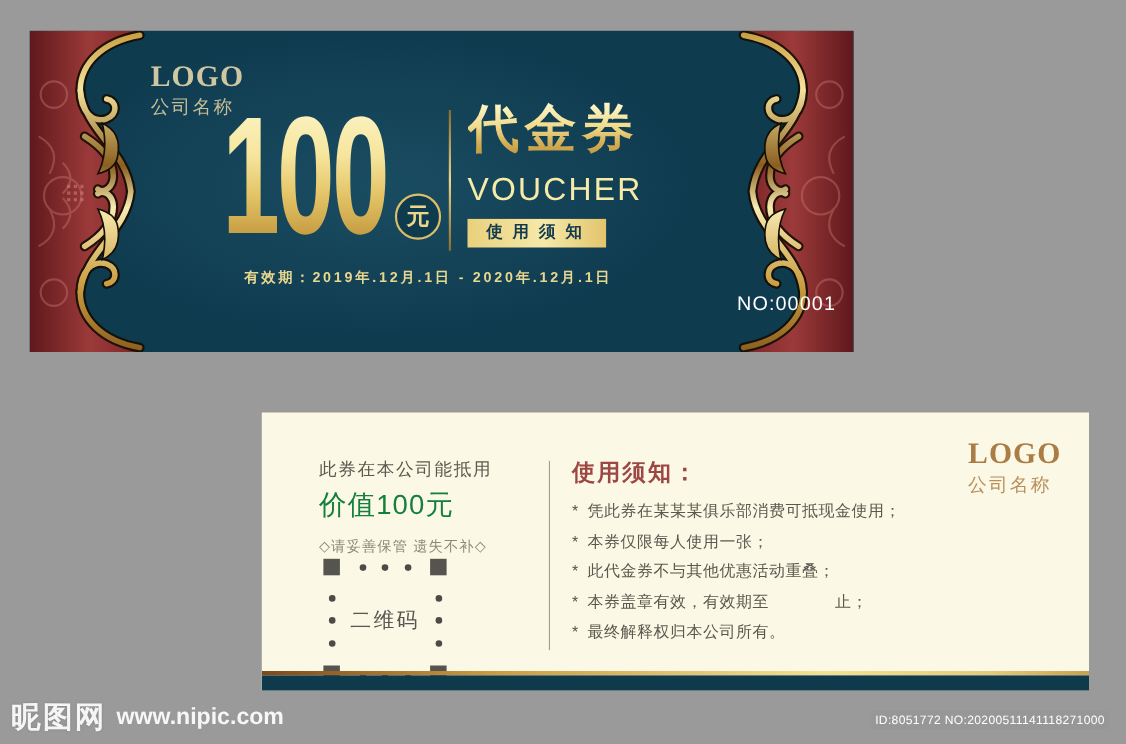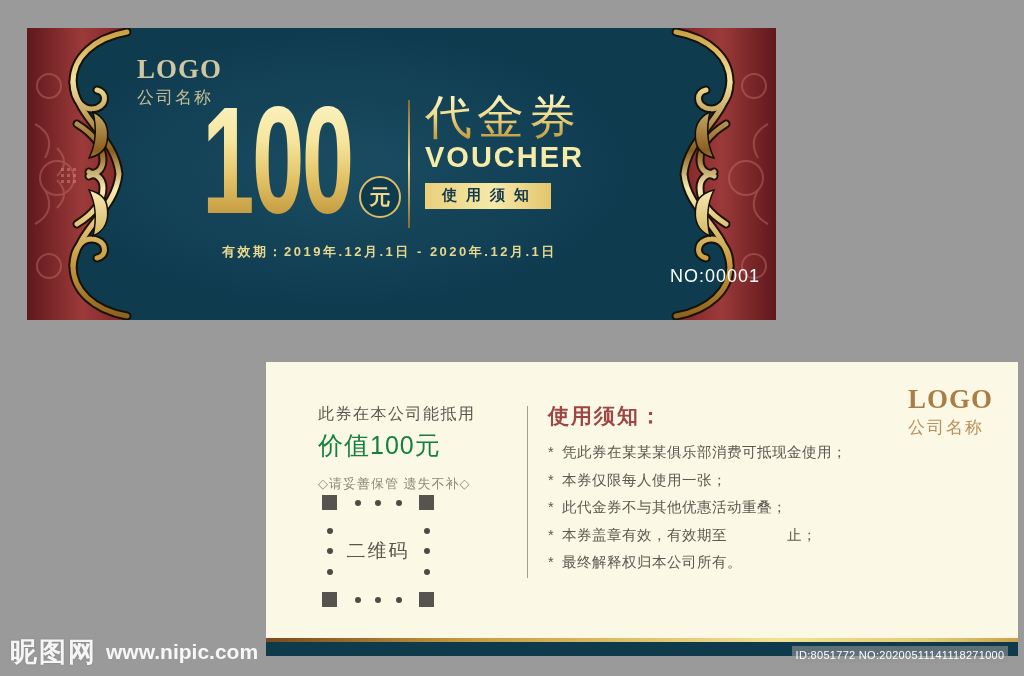--- a/index.html
+++ b/index.html
@@ -46,40 +46,40 @@
   }
   .yuan-circle span { font-size:21px; font-weight:bold; color:#ecd78b; }
 
   .vdivider-gold {
     position:absolute; left:381px; top:72px; width:2px; height:128px;
     background:linear-gradient(180deg,#8a6a28,#ecd58c 50%,#8a6a28);
   }
 
   .title-block { position:absolute; left:398px; top:64px; }
   .voucher-cn {
-    font-size:47px; font-weight:normal; letter-spacing:5px; line-height:1.05;
+    font-size:47px; font-weight:bold; letter-spacing:5px; line-height:1.05;
     background:linear-gradient(180deg,#fdf6c9 5%,#f2dd8f 45%,#d2ab52 80%,#c09a40 100%);
     -webkit-background-clip:text; background-clip:text; color:transparent;
   }
-  .voucher-en { font-size:29px; font-weight:bold; color:#f7eba8; letter-spacing:2px; margin-top:2px; line-height:1; }
+  .voucher-en { font-size:29px; font-weight:normal; color:#f7eba8; letter-spacing:2px; margin-top:18px; line-height:1; }
   .member-badge {
     display:inline-block; margin-top:11px; padding:4px 13px 5px 17px;
     background:linear-gradient(90deg,#e9d07c,#f6e9a9 55%,#e3c46c);
     color:#12394d; font-size:15px; font-weight:bold; letter-spacing:9px; line-height:1.1;
   }
   .validity {
     position:absolute; left:195px; top:215px;
     font-size:13px; font-weight:bold; color:#e8d78e; letter-spacing:2.5px;
   }
   .serial { position:absolute; left:596px; top:238px; font-size:18px; color:#ffffff; letter-spacing:1px;margin-left:47px; }
 
   
   .back-card {
-    position:absolute; left:238px; top:362px; width:752px; height:294px;
-    background:#fcf8e6; overflow:hidden;margin-left:28px;
+    position:absolute; left:238px; top:375px; width:752px; height:253px;
+    background:#fcf8e6; overflow:hidden;
   }
   .value-block { position:absolute; left:52px; top:42px; color:#5b594f; }
   .value-line1 { font-size:16px; letter-spacing:1.5px; }
   .value-line2 { font-size:25px; margin-top:4px; color:#15803d; letter-spacing:1px; }
   .value-line3 { font-size:13px; margin-top:13px; color:#8b897b; letter-spacing:1px; }
 
   .qr { position:absolute; left:56px; top:133px; width:112px; height:112px; }
   .qr .corner { position:absolute; width:15px; height:15px; background:#55544e; }
   .qr .corner.tl { left:0; top:0; } .qr .corner.tr { right:0; top:0; }
   .qr .corner.bl { left:0; bottom:0; } .qr .corner.br { right:0; bottom:0; }

